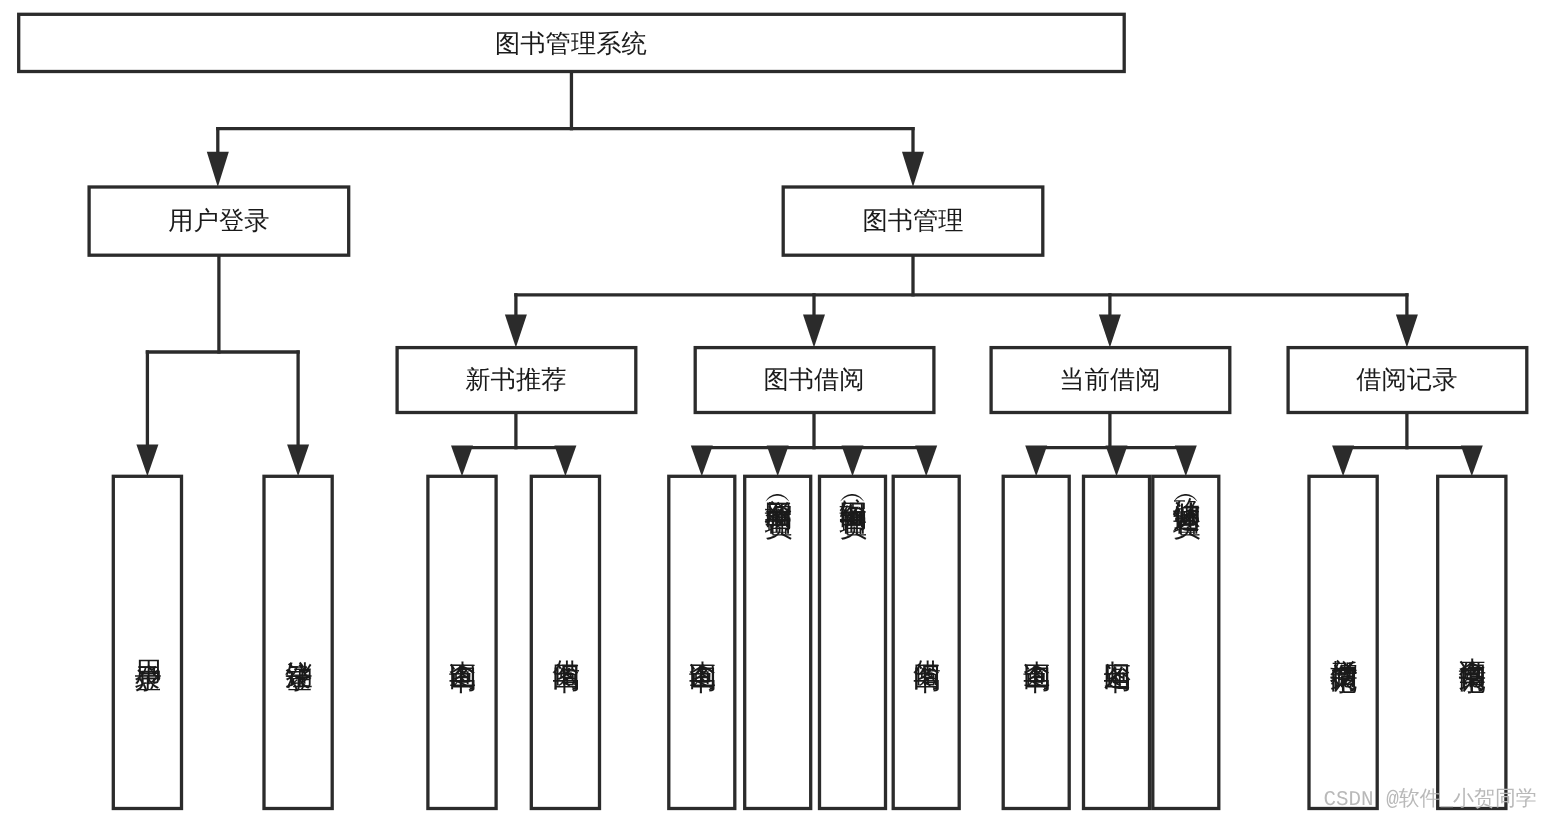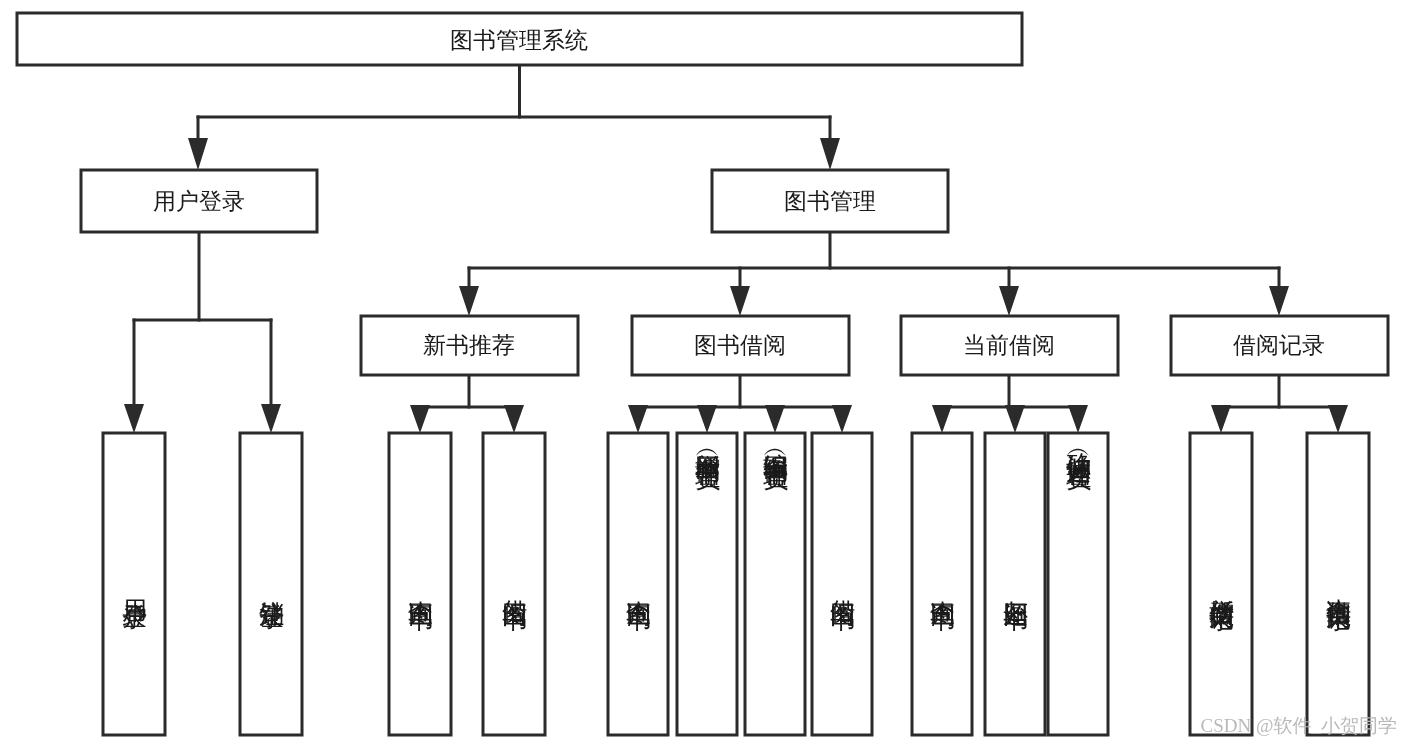--- a/index.html
+++ b/index.html
@@ -61,21 +61,21 @@
     letter-spacing: 2px;
     white-space: nowrap;
     font-family: "DejaVu Sans", "Liberation Sans", sans-serif;
   }
   .watermark {
     position: absolute;
     right: 8px;
     bottom: 8px;
     font-size: 19px;
     color: #b9b9b9;
-    font-family: Liberation Serif, serif;
+    font-family: Liberation Mono, monospace;
     white-space: nowrap;
   }
 </style>
 </head>
 <body>
 
 <div id="diagram-root">
 
   <svg class="canvas" viewBox="0 0 1405 747">
     <defs></defs>

